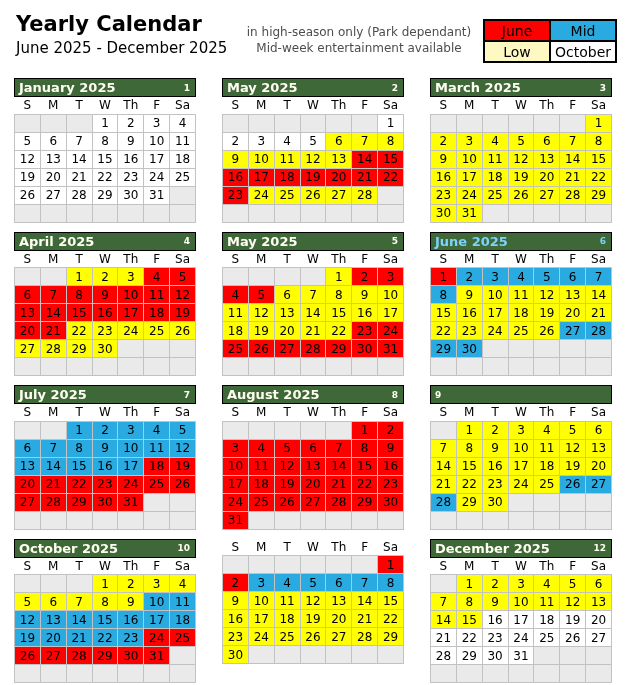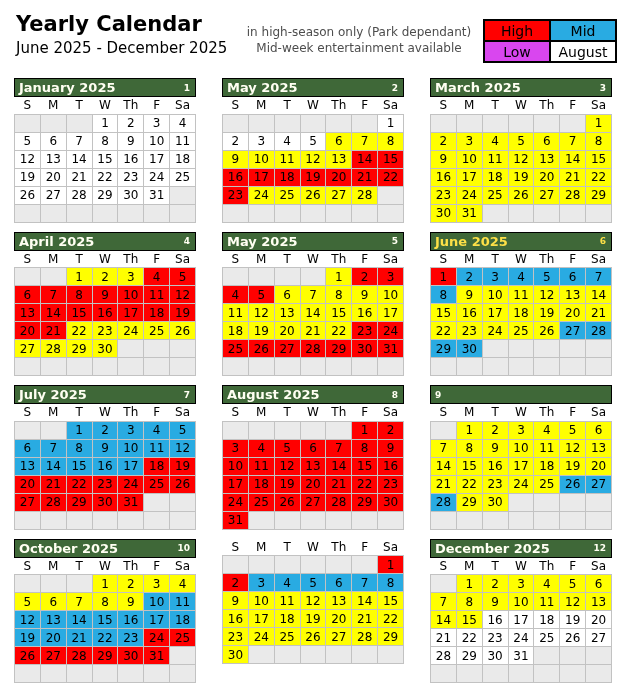--- a/index.html
+++ b/index.html
@@ -74,26 +74,26 @@
     <div class="page-title">Yearly Calendar</div>
     <div class="page-subtitle">June 2025 - December 2025</div>
   </div>
   <div class="note">
     <div>in high-season only (Park dependant)</div>
     <div>Mid-week entertainment available</div>
   </div>
   <table class="legend">
     <tbody>
         <tr>
-          <td style="background: rgb(255, 0, 0);">High</td>
+          <td style="background: rgb(255, 0, 0);">June</td>
           <td style="background: rgb(41, 171, 226);">Mid</td>
         </tr>
         <tr>
-          <td style="background: #d946ef;">Low</td>
-          <td style="background: rgb(255, 255, 255);">August</td>
+          <td style="background: #fef9c3;">Low</td>
+          <td style="background: rgb(255, 255, 255);">October</td>
         </tr>
       </tbody>
   </table>
 </div>
 
 <div class="months-grid">
     <div class="month">
       <div class="month-header" style="background: rgb(63, 104, 56); color: rgb(255, 255, 242);">
         <span class="month-title">January 2025</span>
         <span class="month-number">1</span>
@@ -462,21 +462,21 @@
             <td class="t-blank" style="background: rgb(234, 234, 234);"></td>
             <td class="t-blank" style="background: rgb(234, 234, 234);"></td>
             <td class="t-blank" style="background: rgb(234, 234, 234);"></td>
             <td class="t-blank" style="background: rgb(234, 234, 234);"></td>
             <td class="t-blank" style="background: rgb(234, 234, 234);"></td>
           </tr>
         </tbody>
       </table>
     </div>
     <div class="month">
-      <div class="month-header" style="background: rgb(63, 104, 56); color: #fde047;">
+      <div class="month-header" style="background: rgb(63, 104, 56); color: #7dd3fc;">
         <span class="month-title">June 2025</span>
         <span class="month-number">6</span>
       </div>
       <table class="month-table">
         <thead>
           <tr>
             <th>S</th>
             <th>M</th>
             <th>T</th>
             <th>W</th>

